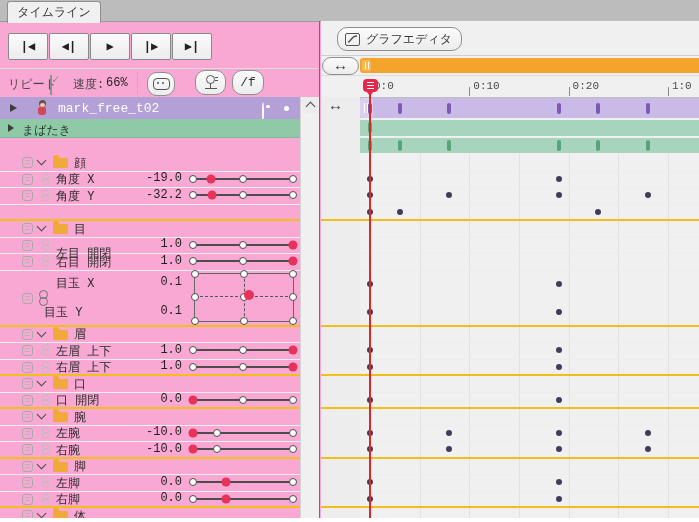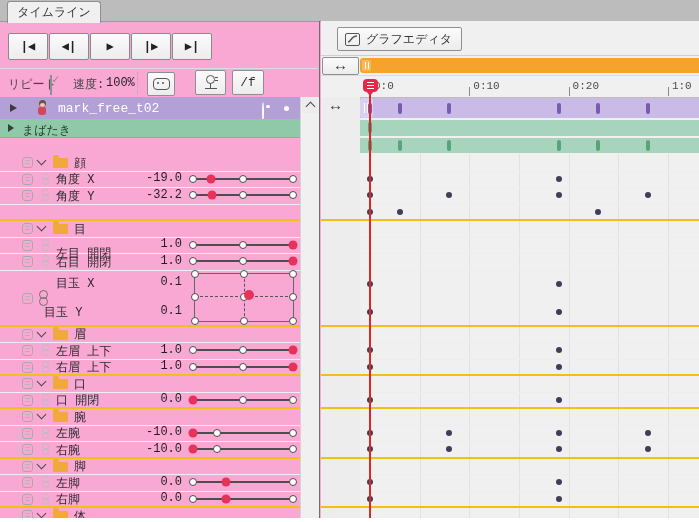--- a/index.html
+++ b/index.html
@@ -11,21 +11,21 @@
   .tab{left:7px;top:1px;width:92px;height:21px;background:#f0f0f0;border:1px solid #8e8e8e;border-bottom:none;
        border-radius:3px 3px 0 0;font-size:12px;display:flex;align-items:center;justify-content:center;}
   
   .tbtn{height:25px;background:linear-gradient(#fbfbfb,#ececec);border:1px solid #8a8a8a;border-radius:2px;
         display:flex;align-items:center;justify-content:center;font-size:12px;color:#222;font-weight:bold;}
   .time{font-size:26px;font-weight:bold;color:#3a3a3a;letter-spacing:0px;}
   .lbl{font-size:12px;color:#444;}
   .chk{width:12px;height:12px;background:#fff;border:1px solid #8f8f8f;position:relative;}
   .chk span{position:absolute;left:1px;top:-4px;color:#8a8a8a;font-size:12px;font-weight:bold;}
   .dotsep{border-left:1px dotted #aaa;width:0;height:22px;}
-  .sbtn{background:linear-gradient(#fbfbfb,#ececec);border:1px solid #8f8f8f;border-radius:2px;
+  .sbtn{background:linear-gradient(#fbfbfb,#ececec);border:1px solid #8f8f8f;border-radius:10px;
         display:flex;align-items:center;justify-content:center;font-size:13px;color:#333;}
   
   .onion{width:15px;height:10px;border:1.5px solid #555;border-radius:4px;position:relative;}
   .onion i{position:absolute;width:2px;height:2px;background:#555;border-radius:50%;top:3px;}
   .pinic{position:relative;width:14px;height:16px;}
   .pinic .hd{position:absolute;left:2px;top:0;width:7px;height:7px;border:1.5px solid #555;border-radius:50%;}
   .pinic .st{position:absolute;left:6px;top:8px;width:1.5px;height:5px;background:#555;}
   .pinic .bs{position:absolute;left:1px;top:13px;width:12px;height:1.5px;background:#555;}
   .pinic .l1,.pinic .l2{position:absolute;left:11px;width:3px;height:1.5px;background:#555;}
   .pinic .l1{top:2px}.pinic .l2{top:5px}
@@ -84,21 +84,21 @@
       </div>
     <div class="abs tbtn" style="left:172px;top:11px;width:38px;">
         <span>▶|</span>
       </div>
   </div>
 
   <div class="abs" style="left:0;top:69px;width:318px;height:28px;">
     <span class="abs lbl" style="left:8px;top:7px;">リピート</span>
     <span class="abs chk" style="left:50px;top:7px;"><span>✓</span></span>
     <span class="abs lbl" style="left:73px;top:7px;">速度:</span>
-    <span class="abs lbl" style="left:106px;top:7px;color:#222;">100%</span>
+    <span class="abs lbl" style="left:106px;top:7px;color:#222;">66%</span>
     <span class="abs dotsep" style="left:137px;top:3px;"></span>
     <div class="abs sbtn" style="left:147px;top:3px;width:26px;height:22px;">
       <span class="onion">
           <i style="left:3px;"></i>
           <i style="left:8px;"></i>
         </span>
     </div>
     <div class="abs sbtn" style="left:195px;top:1px;width:29px;height:23px;">
       <span class="pinic">
           <span class="hd"></span>

